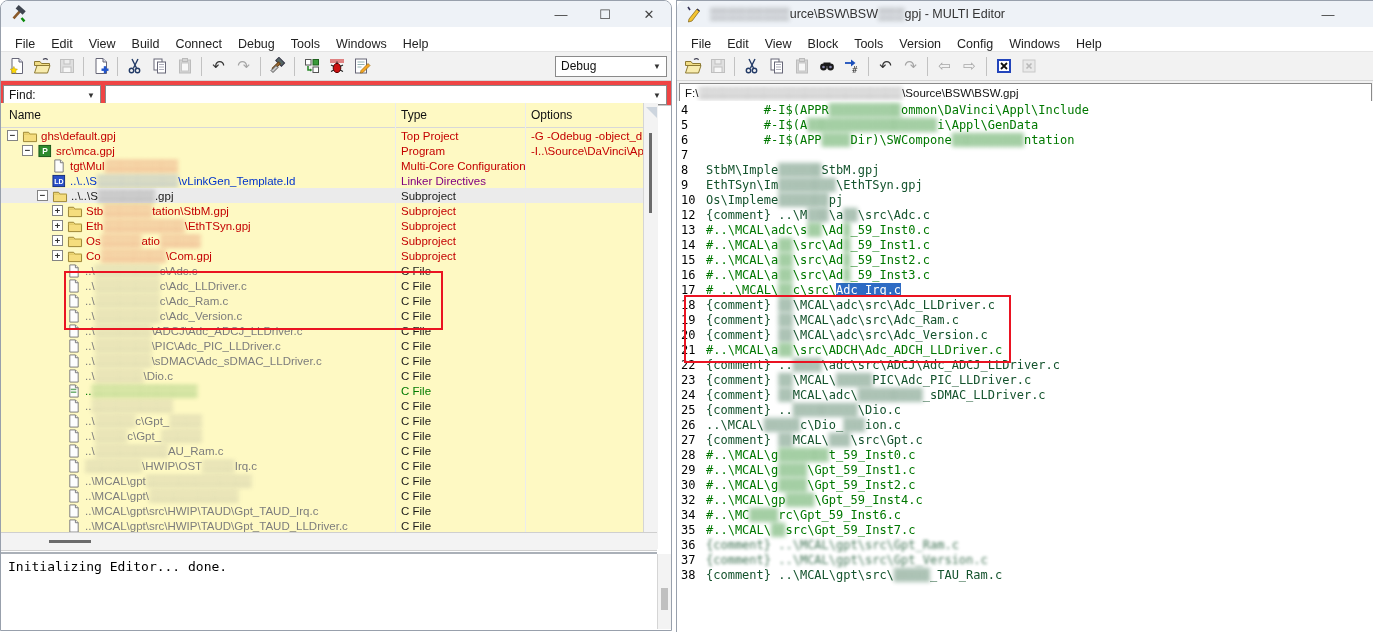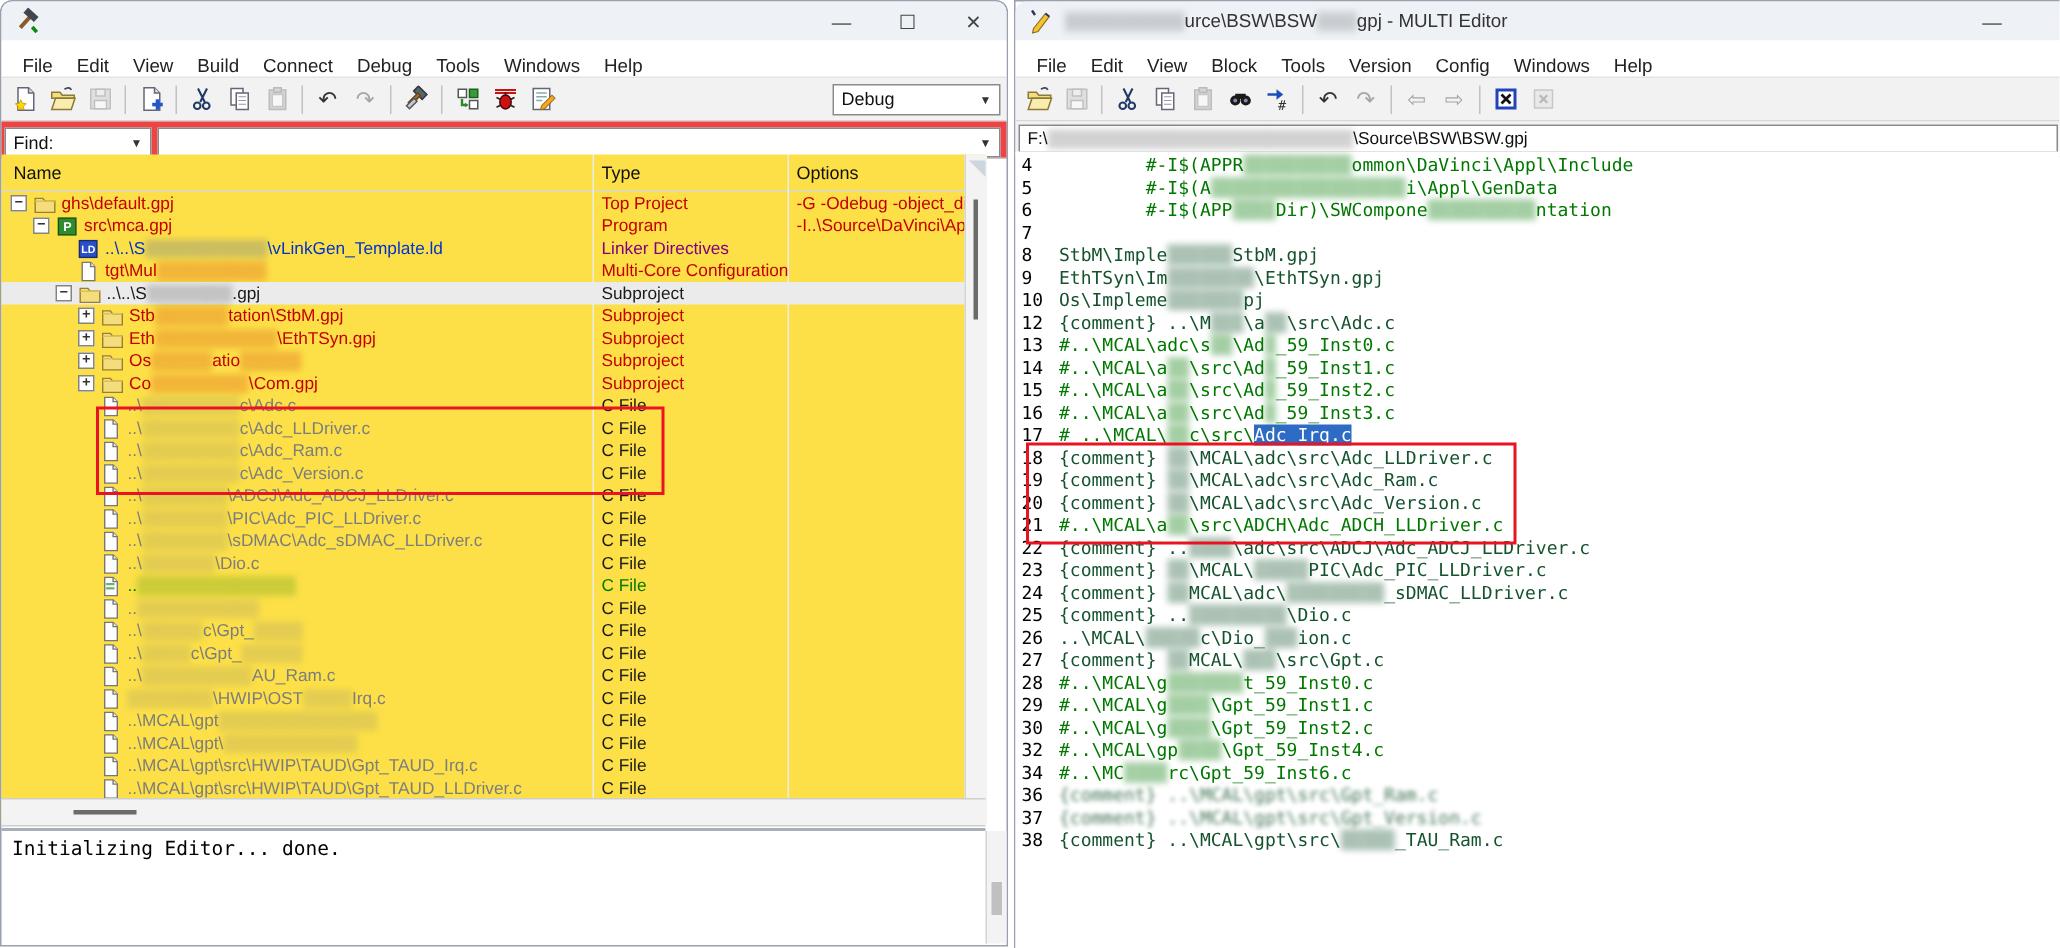--- a/index.html
+++ b/index.html
@@ -19,21 +19,21 @@
   .tbtn{width:25px;height:24px;display:flex;align-items:center;justify-content:center;flex:none}
   .tbtn.dis{opacity:.4;filter:grayscale(1)}
   .tbtn .gly{font-size:15px;color:#333;font-family:"DejaVu Sans",sans-serif}
   .tsep{width:1px;height:19px;background:#c2c2c2;margin:0 4px;flex:none}
   .combo{background:#fff;border:1px solid #8a8a8a;font-size:12px;display:flex;align-items:center;
          padding:0 5px;white-space:pre}
   .chev{margin-left:auto;font-size:8px;color:#333;padding-left:5px}
   .findbar{height:24px;background:#ef4444;border-bottom:1px solid #c9c9c9;display:flex;
            align-items:flex-end;padding:0 2px;gap:4px}
   
-  .treewrap{position:absolute;left:0;top:102px;width:656px;height:446px;background:#fde047;overflow:hidden}
+  .treewrap{position:absolute;left:0;top:102px;width:656px;height:446px;background:#fef9c3;overflow:hidden}
   .thead{height:24px;position:relative;border-bottom:1px solid #d8d8d8;font-size:12px;color:#111}
   .thead span{position:absolute;top:5px}
   .colline{position:absolute;top:0;width:1px;background:#ececec;height:429px}
   .trow{height:15px;position:relative;display:flex;align-items:center;font-size:11.5px;white-space:pre}
   .rowsel{background:#ebebeb}
   .exp{width:9px;height:9px;border:1px solid #848484;background:#fff;flex:none;margin-right:4px;
        font:600 9px/8px "DejaVu Sans Mono",monospace;text-align:center;color:#333}
   .expspace{width:14px;flex:none}
   .ticon{width:16px;height:14px;margin-right:3px;flex:none}
   .c-red{color:#c40000}.c-blue{color:#0033cc}.c-gray{color:#7d7d7d}.c-dark{color:#1a1a1a}
@@ -210,27 +210,27 @@
     <div id="treerows">
         <div class="trow"><span style="margin-left:6px;display:flex;align-items:center"><span class="exp">−</span></span><span class="ticon"><svg viewBox="0 0 16 15" width="16" height="14">
               <path d="M1 3.5h5.5l1.5 2H15v8H1z" fill="#f5dd7e" stroke="#97802f"></path>
               <path d="M1 5.5h14" stroke="#d9c25e"></path>
             </svg></span><span class="tname"><span class="c-red">ghs\default.gpj</span></span><span class="ttype c-red">Top Project</span><span class="topt c-red">-G -Odebug -object_dir</span></div>
         <div class="trow"><span style="margin-left:21px;display:flex;align-items:center"><span class="exp">−</span></span><span class="ticon"><svg viewBox="0 0 16 15" width="16" height="14">
               <rect x="1.5" y="1.5" width="12.5" height="12" fill="#2e8b2e" stroke="#145214"></rect>
               <text x="5" y="11" font-size="9" fill="#fff" font-family="Liberation Sans,sans-serif" font-weight="bold">P</text>
             </svg></span><span class="tname"><span class="c-red">src\mca.gpj</span></span><span class="ttype c-red">Program</span><span class="topt c-red">-I..\Source\DaVinci\Ap</span></div>
         <div class="trow"><span style="margin-left:36px;display:flex;align-items:center"><span class="expspace"></span></span><span class="ticon"><svg viewBox="0 0 16 15" width="16" height="14">
+              <path d="M3.5 1h6l3 3v10h-9z" fill="#fdfdfd" stroke="#777"></path>
+              <path d="M9.5 1v3h3" fill="#eee" stroke="#777"></path>
+            </svg></span><span class="tname"><span class="c-red">tgt\Mul</span><span class="bl c-red">▒▒▒▒▒▒▒▒▒</span></span><span class="ttype c-red">Multi-Core Configuration</span></div>
+        <div class="trow"><span style="margin-left:36px;display:flex;align-items:center"><span class="expspace"></span></span><span class="ticon"><svg viewBox="0 0 16 15" width="16" height="14">
               <rect x="1.5" y="1.5" width="12.5" height="12" fill="#2a50c8" stroke="#122a77"></rect>
               <text x="2.8" y="10.6" font-size="7.5" fill="#fff" font-family="Liberation Sans,sans-serif" font-weight="bold">LD</text>
             </svg></span><span class="tname"><span class="c-blue">..\..\S</span><span class="bl c-blue">▒▒▒▒▒▒▒▒▒▒</span><span class="c-blue">\vLinkGen_Template.ld</span></span><span class="ttype c-purple">Linker Directives</span></div>
-        <div class="trow"><span style="margin-left:36px;display:flex;align-items:center"><span class="expspace"></span></span><span class="ticon"><svg viewBox="0 0 16 15" width="16" height="14">
-              <path d="M3.5 1h6l3 3v10h-9z" fill="#fdfdfd" stroke="#777"></path>
-              <path d="M9.5 1v3h3" fill="#eee" stroke="#777"></path>
-            </svg></span><span class="tname"><span class="c-red">tgt\Mul</span><span class="bl c-red">▒▒▒▒▒▒▒▒▒</span></span><span class="ttype c-red">Multi-Core Configuration</span></div>
         <div class="trow rowsel"><span style="margin-left:36px;display:flex;align-items:center"><span class="exp">−</span></span><span class="ticon"><svg viewBox="0 0 16 15" width="16" height="14">
               <path d="M1 3.5h5.5l1.5 2H15v8H1z" fill="#f5dd7e" stroke="#97802f"></path>
               <path d="M1 5.5h14" stroke="#d9c25e"></path>
             </svg></span><span class="tname"><span class="c-dark">..\..\S</span><span class="bl c-dark">▒▒▒▒▒▒▒</span><span class="c-dark">.gpj</span></span><span class="ttype c-dark">Subproject</span></div>
         <div class="trow"><span style="margin-left:51px;display:flex;align-items:center"><span class="exp">+</span></span><span class="ticon"><svg viewBox="0 0 16 15" width="16" height="14">
               <path d="M1 3.5h5.5l1.5 2H15v8H1z" fill="#f5dd7e" stroke="#97802f"></path>
               <path d="M1 5.5h14" stroke="#d9c25e"></path>
             </svg></span><span class="tname"><span class="c-red">Stb</span><span class="bl c-red">▒▒▒▒▒▒</span><span class="c-red">tation\StbM.gpj</span></span><span class="ttype c-red">Subproject</span></div>
         <div class="trow"><span style="margin-left:51px;display:flex;align-items:center"><span class="exp">+</span></span><span class="ticon"><svg viewBox="0 0 16 15" width="16" height="14">
               <path d="M1 3.5h5.5l1.5 2H15v8H1z" fill="#f5dd7e" stroke="#97802f"></path>
@@ -473,19 +473,20 @@
       <div class="eline"><span class="lnum">23</span><span class="lcode"><span class="seg c-k">{comment} </span><span class="seg bl c-k">▒▒</span><span class="seg c-k">\MCAL\</span><span class="seg bl c-k">▒▒▒▒▒</span><span class="seg c-k">PIC\Adc_PIC_LLDriver.c</span></span></div>
       <div class="eline"><span class="lnum">24</span><span class="lcode"><span class="seg c-k">{comment} </span><span class="seg bl c-k">▒▒</span><span class="seg c-k">MCAL\adc\</span><span class="seg bl c-k">▒▒▒▒▒▒▒▒▒</span><span class="seg c-k">_sDMAC_LLDriver.c</span></span></div>
       <div class="eline"><span class="lnum">25</span><span class="lcode"><span class="seg c-k">{comment} ..</span><span class="seg bl c-k">▒▒▒▒▒▒▒▒▒</span><span class="seg c-k">\Dio.c</span></span></div>
       <div class="eline"><span class="lnum">26</span><span class="lcode"><span class="seg c-k">..\MCAL\</span><span class="seg bl c-k">▒▒▒▒▒</span><span class="seg c-k">c\Dio_</span><span class="seg bl c-k">▒▒▒</span><span class="seg c-k">ion.c</span></span></div>
       <div class="eline"><span class="lnum">27</span><span class="lcode"><span class="seg c-k">{comment} </span><span class="seg bl c-k">▒▒</span><span class="seg c-k">MCAL\</span><span class="seg bl c-k">▒▒▒</span><span class="seg c-k">\src\Gpt.c</span></span></div>
       <div class="eline"><span class="lnum">28</span><span class="lcode"><span class="seg c-g">#..\MCAL\g</span><span class="seg bl c-g">▒▒▒▒▒▒▒</span><span class="seg c-g">t_59_Inst0.c</span></span></div>
       <div class="eline"><span class="lnum">29</span><span class="lcode"><span class="seg c-g">#..\MCAL\g</span><span class="seg bl c-g">▒▒▒▒</span><span class="seg c-g">\Gpt_59_Inst1.c</span></span></div>
       <div class="eline"><span class="lnum">30</span><span class="lcode"><span class="seg c-g">#..\MCAL\g</span><span class="seg bl c-g">▒▒▒▒</span><span class="seg c-g">\Gpt_59_Inst2.c</span></span></div>
       <div class="eline"><span class="lnum">32</span><span class="lcode"><span class="seg c-g">#..\MCAL\gp</span><span class="seg bl c-g">▒▒▒▒</span><span class="seg c-g">\Gpt_59_Inst4.c</span></span></div>
       <div class="eline"><span class="lnum">34</span><span class="lcode"><span class="seg c-g">#..\MC</span><span class="seg bl c-g">▒▒▒▒</span><span class="seg c-g">rc\Gpt_59_Inst6.c</span></span></div>
+      <div class="eline"><span class="lnum">35</span><span class="lcode"><span class="seg c-g">#..\MCAL\</span><span class="seg bl c-g">▒▒</span><span class="seg c-g">src\Gpt_59_Inst7.c</span></span></div>
       <div class="eline"><span class="lnum">36</span><span class="lcode"><span class="seg bl1 c-k">{comment} ..\MCAL\gpt\src\Gpt_Ram.c</span></span></div>
       <div class="eline"><span class="lnum">37</span><span class="lcode"><span class="seg bl1 c-k">{comment} ..\MCAL\gpt\src\Gpt_Version.c</span></span></div>
       <div class="eline"><span class="lnum">38</span><span class="lcode"><span class="seg c-k">{comment} ..\MCAL\gpt\src\</span><span class="seg bl c-k">▒▒▒▒▒</span><span class="seg c-k">_TAU_Ram.c</span></span></div>
     </div>
 
   <div class="annobox" style="left:7px;top:294px;width:323px;height:64px"></div>
 </div>
 
 </body></html>

